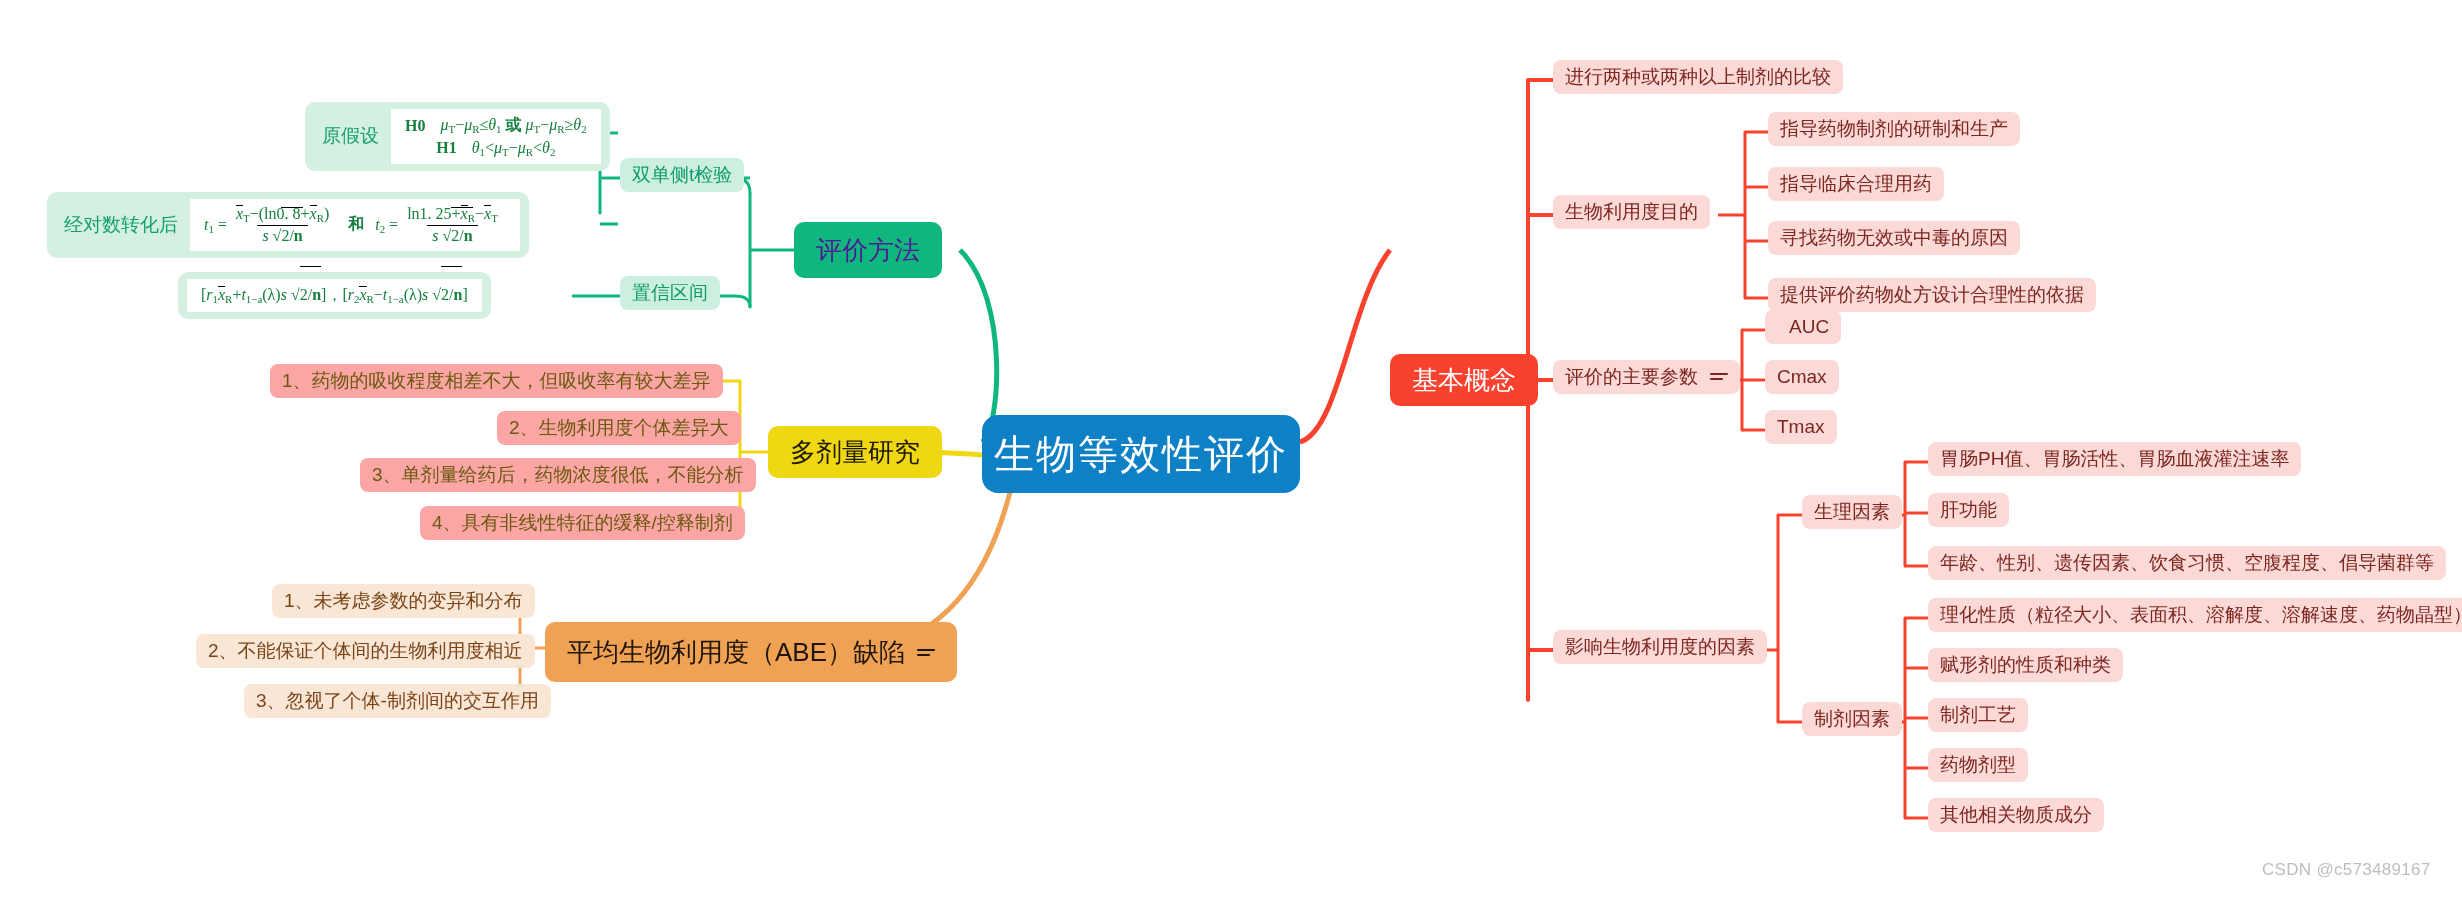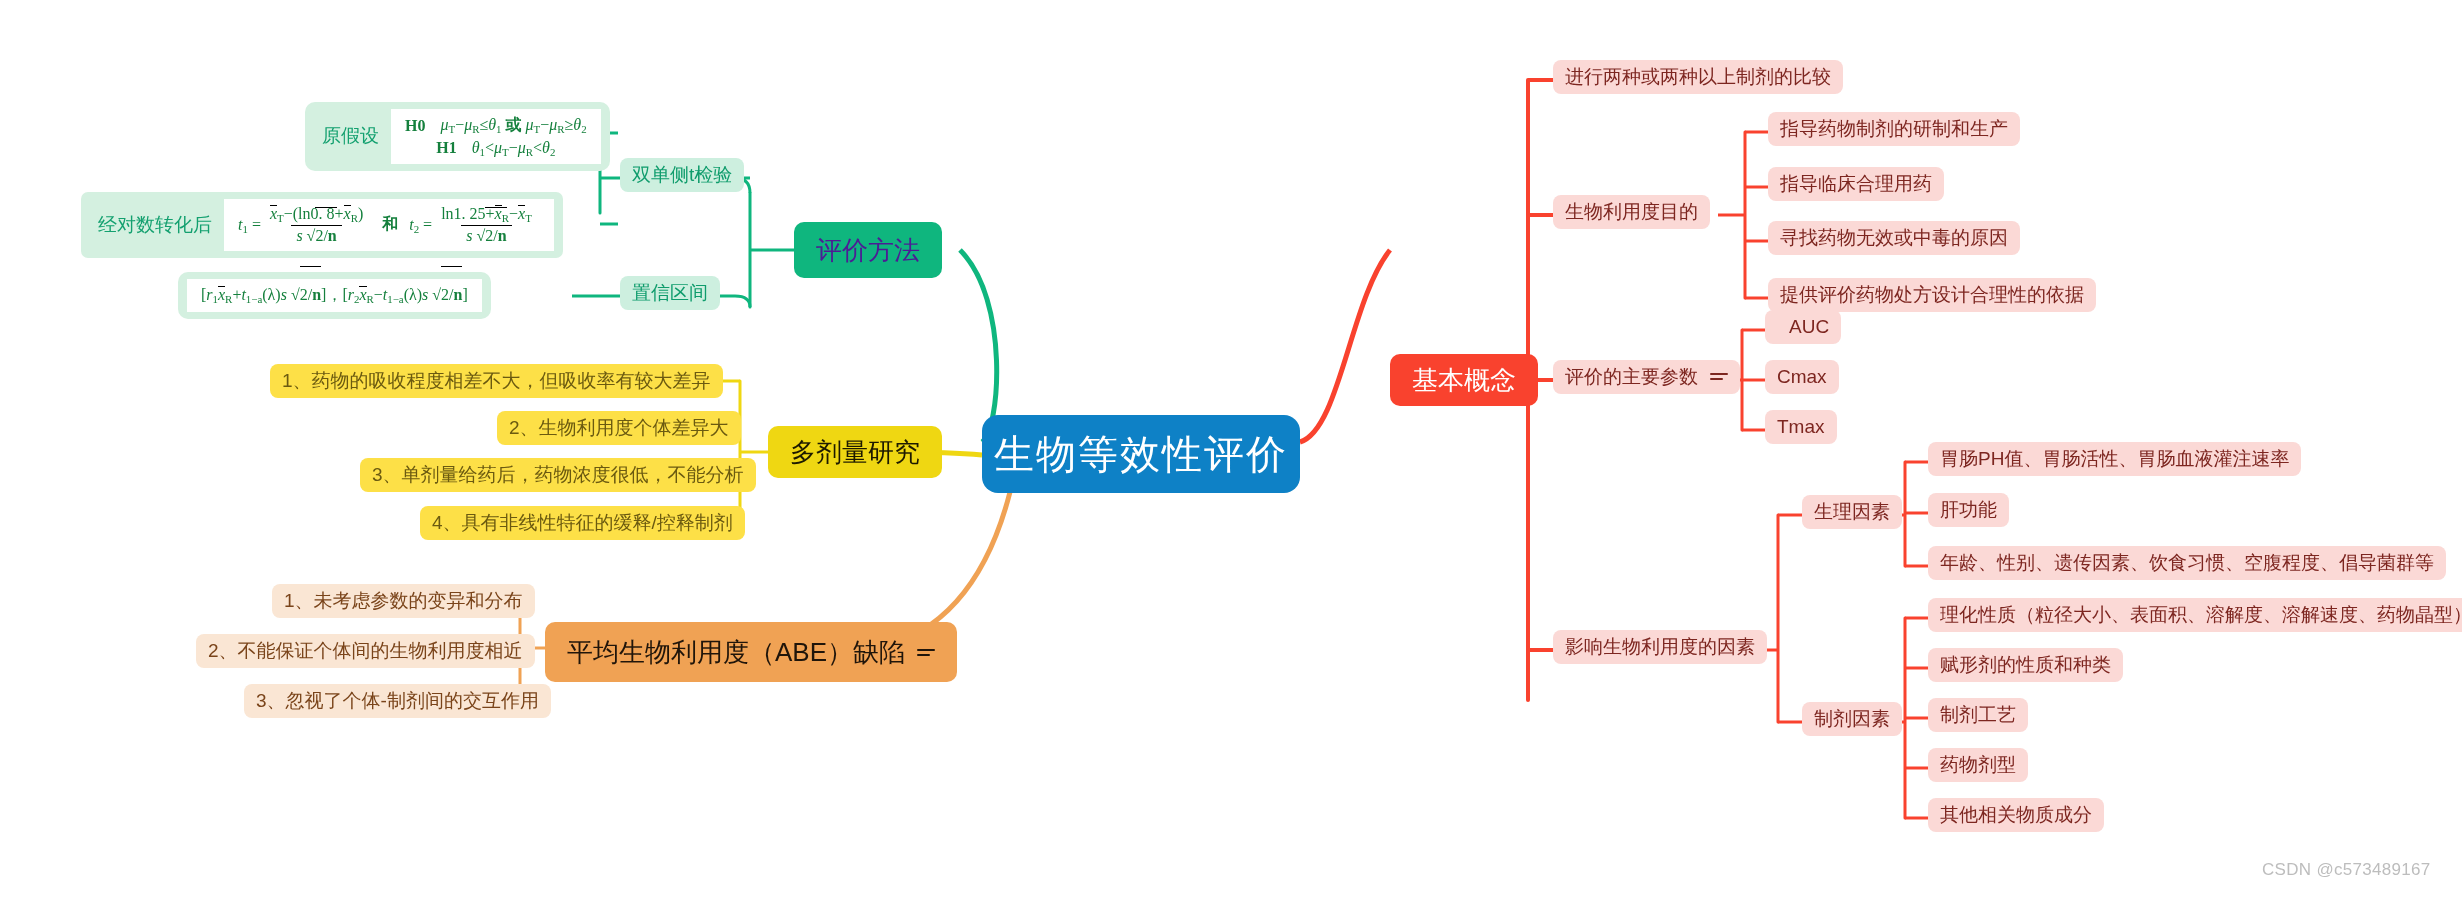--- a/index.html
+++ b/index.html
@@ -60,21 +60,21 @@
   .branch.yellow{ background: #efd712; color: #1d1a00; }
   .branch.orange{ background: #f0a254; color: #20150a; }
 
   
   .pill {
     font-size: 19px;
     padding: 5px 12px;
     border-radius: 8px;
   }
   .pill.greenT { background: #cdefdf; color: #0f9c6c; }
-  .pill.yellow { background: #fde047; color: #6b5a10; align-items: center; }
+  .pill.yellow { background: #fca5a5; color: #6b5a10; align-items: center; }
   .pill.orange { background: #fae6d4; color: #7a441a; }
   .pill.red    { background: #fbd9d6; color: #7d2620; }
 
   
   .formula-wrap {
     position: absolute;
     display: flex;
     align-items: center;
     background: #d4f0e0;
     border-radius: 10px;
@@ -252,21 +252,21 @@
         <span class="tag">H0</span>
         <span><i>μ</i><sub>T</sub>−<i>μ</i><sub>R</sub>≤<i>θ</i><sub>1</sub>&nbsp;<b>或</b>&nbsp;<i>μ</i><sub>T</sub>−<i>μ</i><sub>R</sub>≥<i>θ</i><sub>2</sub></span>
       </div>
       <div class="frm" style="margin-top:3px;">
         <span class="tag">H1</span>
         <span><i>θ</i><sub>1</sub>&lt;<i>μ</i><sub>T</sub>−<i>μ</i><sub>R</sub>&lt;<i>θ</i><sub>2</sub></span>
       </div>
     </div>
   </div>
 
-  <div class="formula-wrap" style="left:81px; top:192px;border-radius:7px;">
+  <div class="formula-wrap" style="left:47px; top:192px;">
     <div class="formula-label">经对数转化后</div>
     <div class="formula-card">
       <div class="frm">
         <span><i>t</i><sub>1</sub> =</span>
         <span class="fracbox">
           <span class="num"><span class="ovl"><i>x</i></span><sub>T</sub>−(ln0.&nbsp;8+<span class="ovl"><i>x</i></span><sub>R</sub>)</span>
           <span class="den"><i>s</i> √<span class="radline">2/<b>n</b></span></span>
         </span>
         <span style="font-weight:700; margin:0 10px;">和</span>
         <span><i>t</i><sub>2</sub> =</span>

